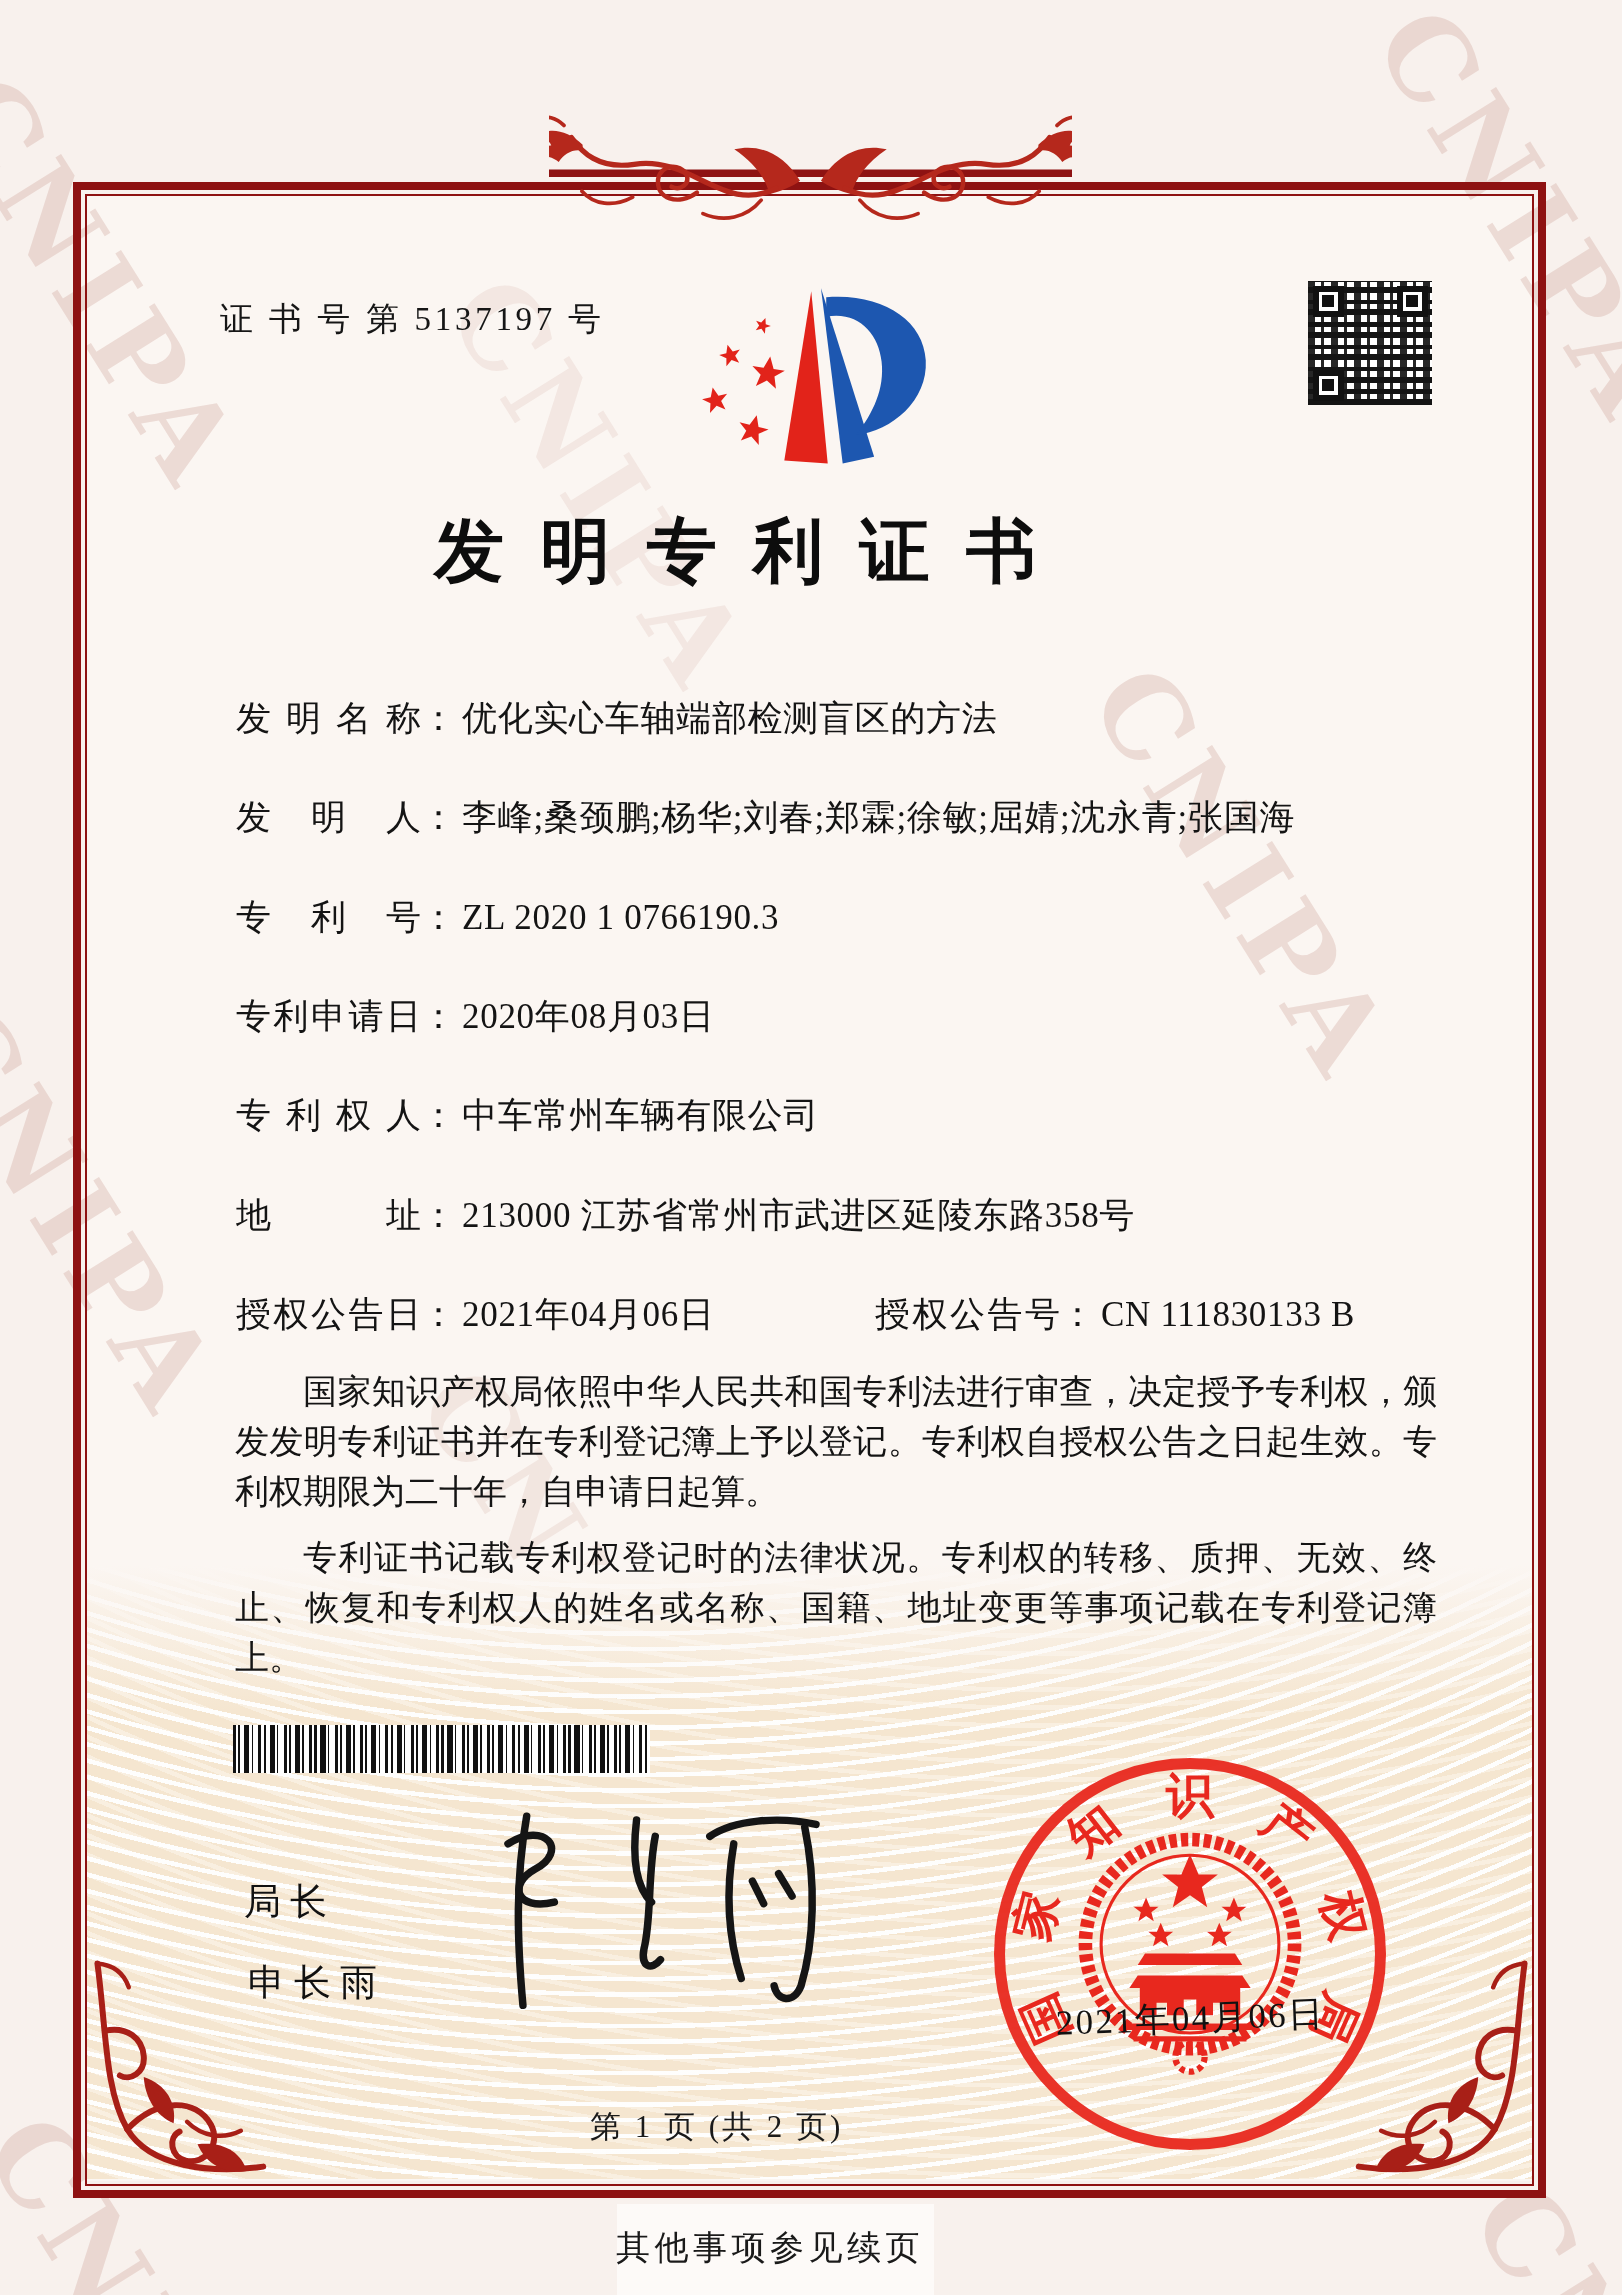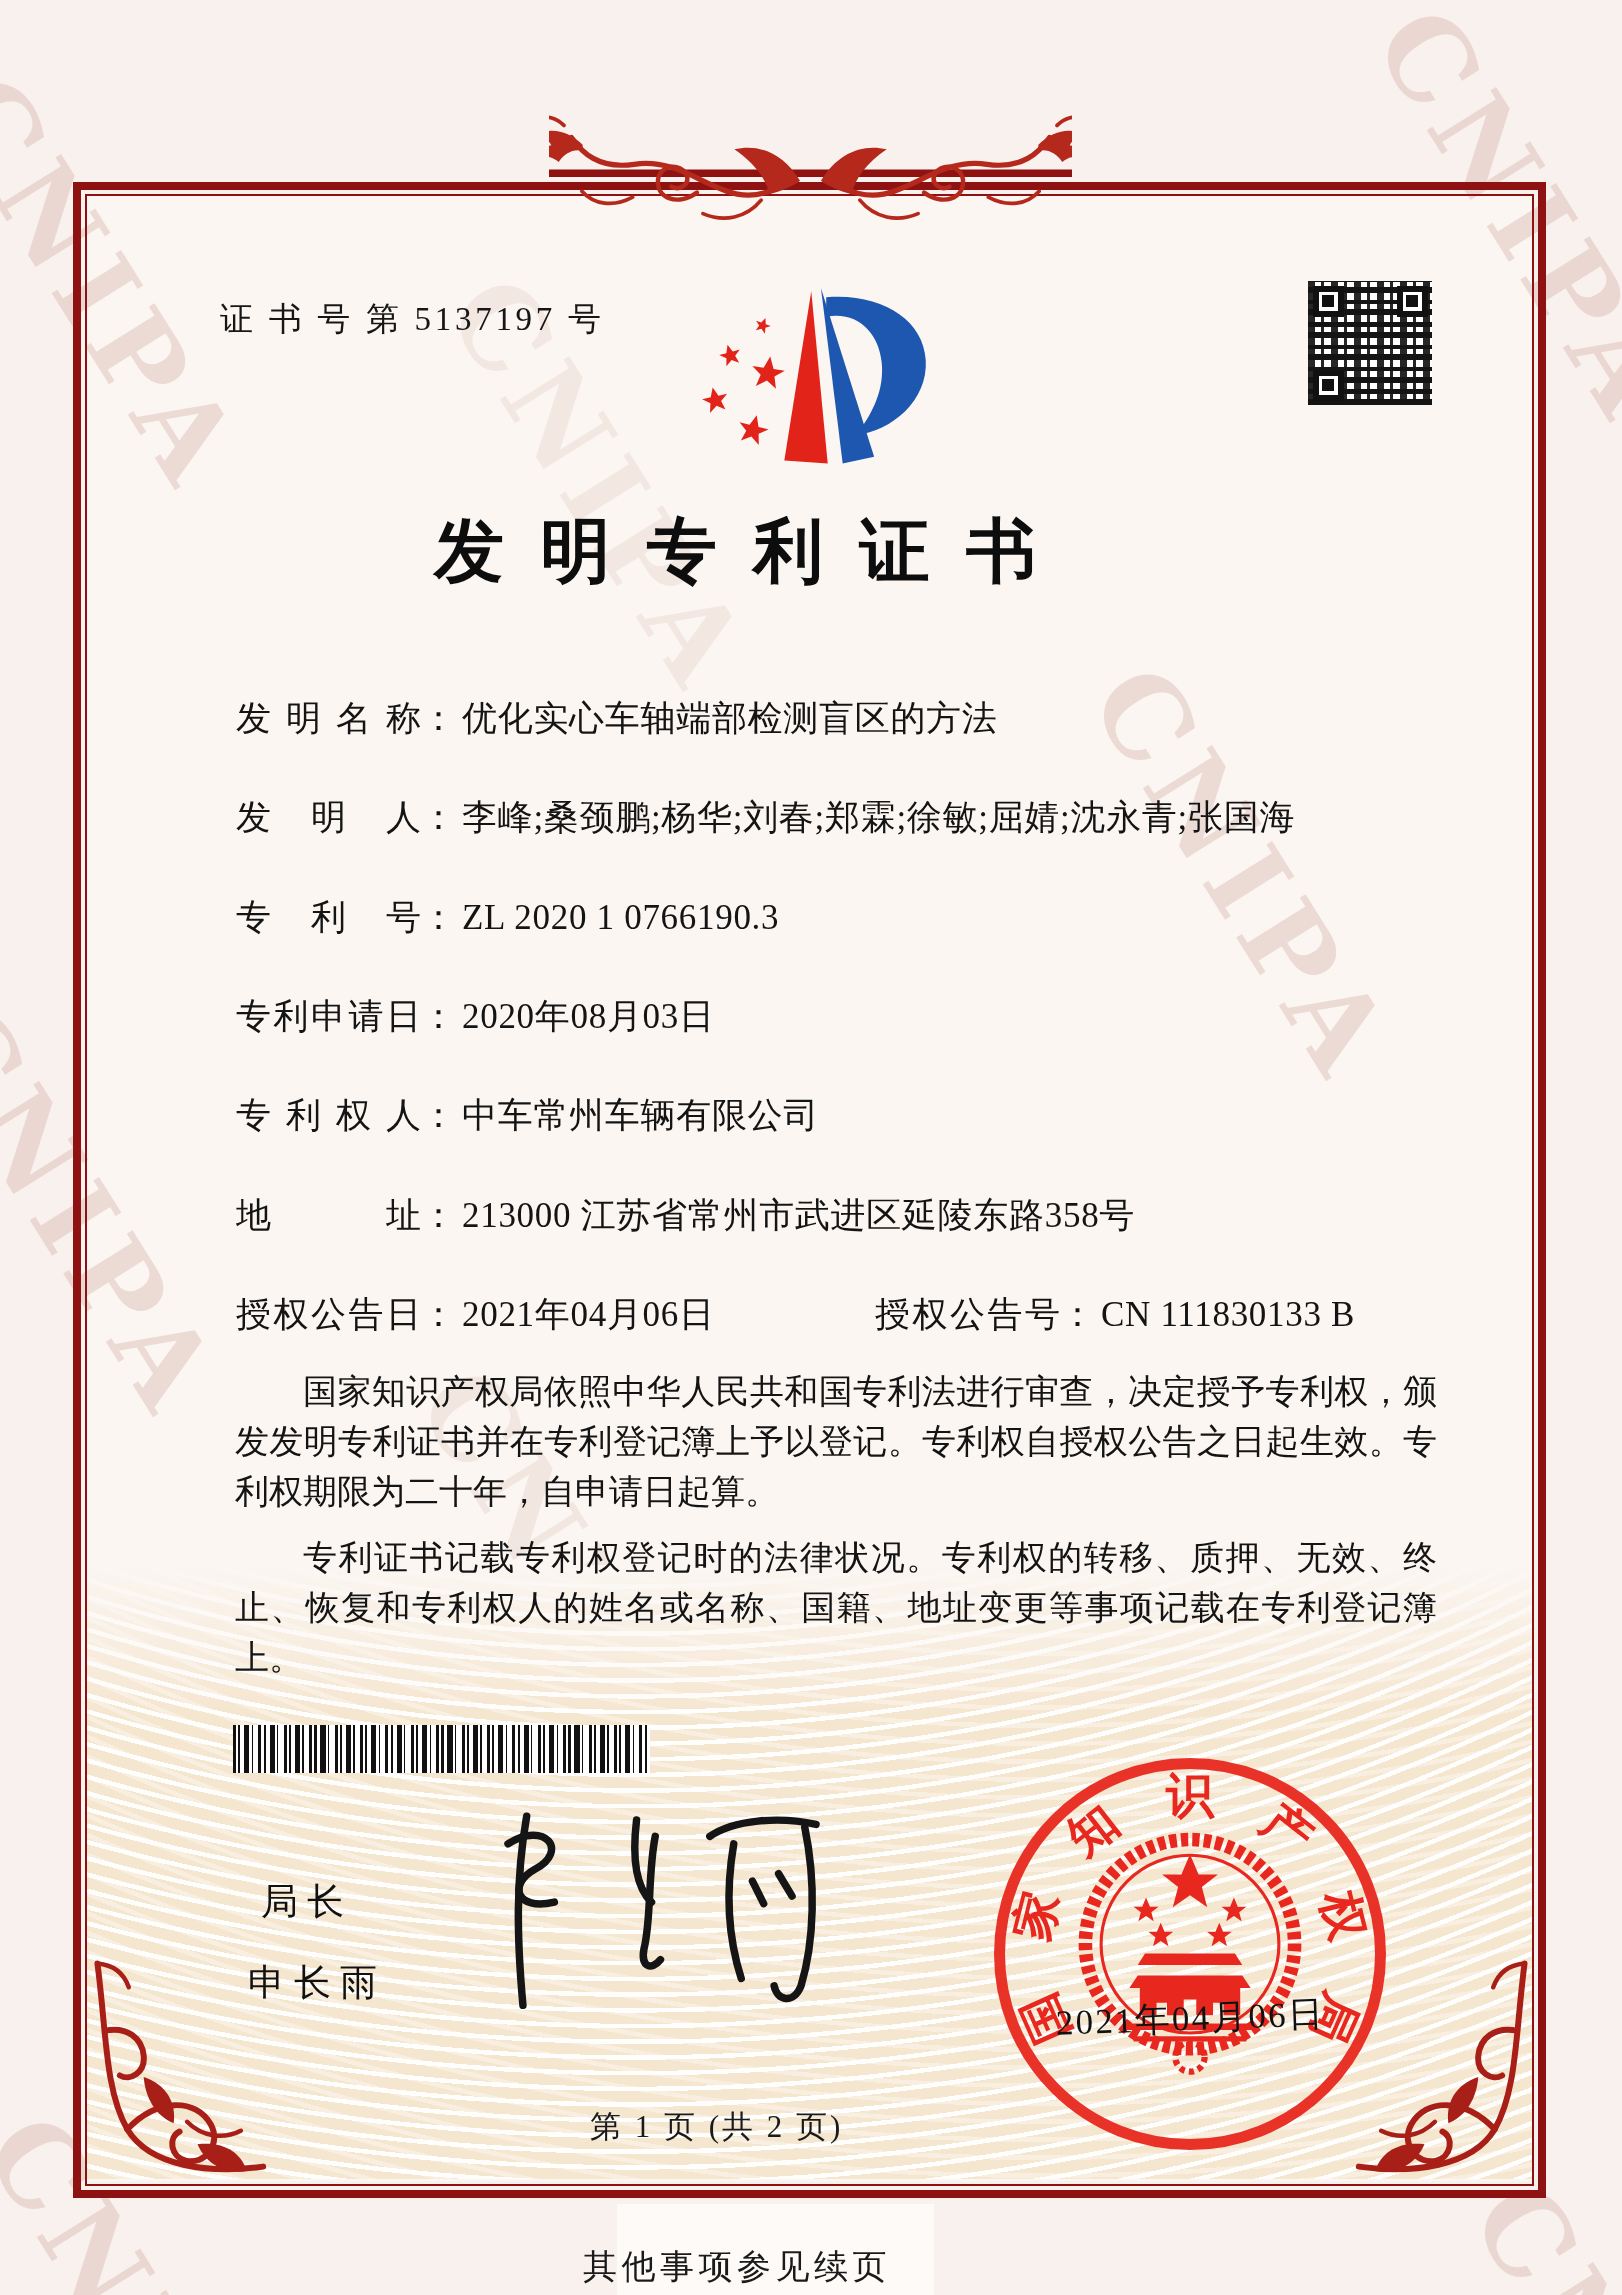--- a/index.html
+++ b/index.html
@@ -52,21 +52,21 @@
   .fval{letter-spacing:0.7px;}
   .row2{position:absolute;left:639px;top:0;white-space:nowrap;}
 
   .paras{position:absolute;left:219px;top:1351px;width:1234px;color:#141414;}
   .paras p{margin:16px;font-size:34px;line-height:50px;text-indent:2em;text-align:justify;}
   .paras p + p{margin-top:2.2px;}
 
   .barcode{position:absolute;left:233px;top:1725px;width:417px;height:48px;
      background:repeating-linear-gradient(90deg,#111 0 3px,#fff 3px 5.2px,#111 5.2px 7.5px,#fff 7.5px 11.2px,#111 11.2px 16.4px,#fff 16.4px 18.7px,#111 18.7px 20px,#fff 20px 25.4px);}
 
-  .director-role{position:absolute;left:261px;top:1877px;font-size:37px;letter-spacing:9px;color:#111;font-family:"DejaVu Sans",sans-serif;text-align:center;}
+  .director-role{position:absolute;left:244px;top:1877px;font-size:37px;letter-spacing:9px;color:#111;font-family:"DejaVu Sans",sans-serif;text-align:center;}
   .director-name{position:absolute;left:248px;top:1958px;font-size:37px;letter-spacing:9px;color:#111;font-family:Liberation Mono, monospace;}
   .sig{position:absolute;left:463px;top:1790px;width:389px;height:228px;}
 
   
   .seal{position:absolute;left:994px;top:1758px;width:392px;height:392px;}
   .seal-ring{position:absolute;inset:0;border:11.2px solid rgba(232,40,30,.95);border-radius:50%;}
   .seal-char{position:absolute;left:50%;top:50%;width:52px;margin-left:-26px;margin-top:-26px;height:52px;
       text-align:center;font-size:48px;line-height:52px;font-weight:bold;color:#e8281e;}
   .sc0{transform:rotate(-114deg) translateY(-158px);}
   .sc1{transform:rotate(-76deg)  translateY(-158px);}
@@ -74,21 +74,21 @@
   .sc3{transform:rotate(0deg)    translateY(-158px);}
   .sc4{transform:rotate(38deg)   translateY(-158px);}
   .sc5{transform:rotate(76deg)   translateY(-158px);}
   .sc6{transform:rotate(114deg)  translateY(-158px);}
   .emblem{position:absolute;left:80px;top:69px;width:232px;height:251px;}
   .seal-date{position:absolute;left:985px;top:1995px;width:411px;text-align:center;font-size:35px;
       letter-spacing:2.2px;color:#111;transform:rotate(-2deg);}
 
   .pagenum{position:absolute;left:590px;top:2106px;width:374px;text-align:left;font-size:31px;color:#1a1a1a;letter-spacing:3px;font-family:Liberation Serif, serif;}
   .foot-patch{position:absolute;left:617px;top:2204px;width:317px;height:91px;background:#fdfaf8;}
-  .foot-note{position:absolute;left:583px;top:2225px;width:374px;font-size:34px;color:#1a1a1a;letter-spacing:4.5px;margin-top:19px;}
+  .foot-note{position:absolute;left:583px;top:2225px;width:374px;text-align:center;font-size:34px;color:#1a1a1a;letter-spacing:4.5px;}
 </style>
 </head>
 <body>
 
 <div id="stage">
 
   <div class="inner-bg"></div>
 
   <span class="wm" style="left:-30px;top:22.4px;">CNIPA</span>
   <span class="wm" style="left:478px;top:224px;opacity:.55;">CNIPA</span>

